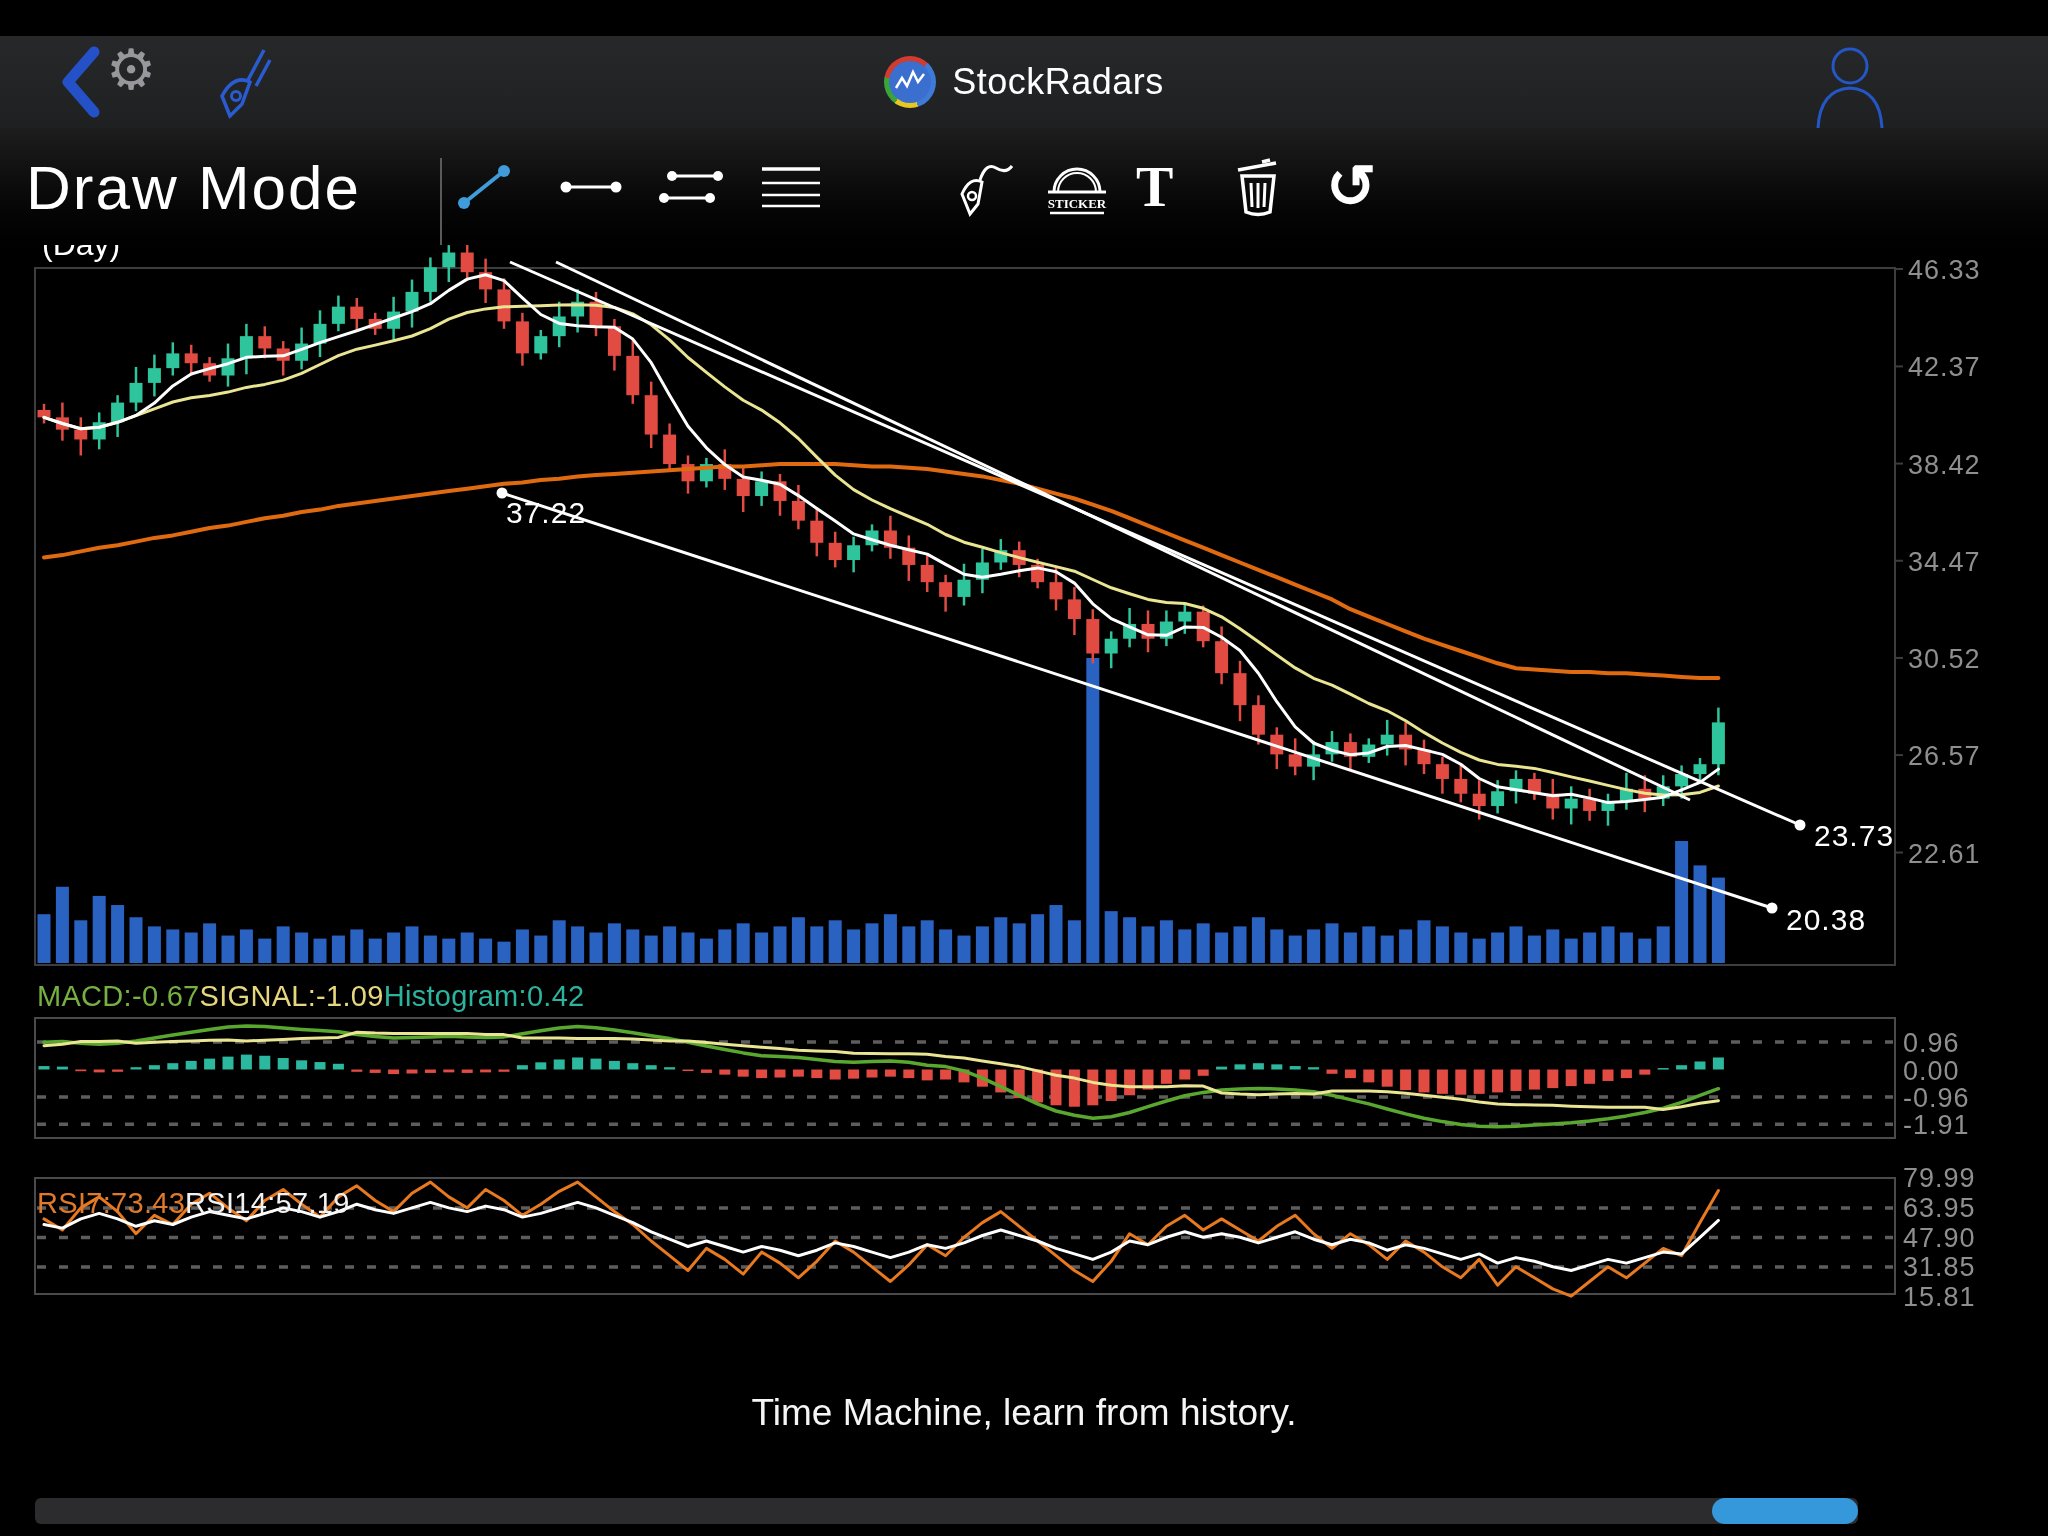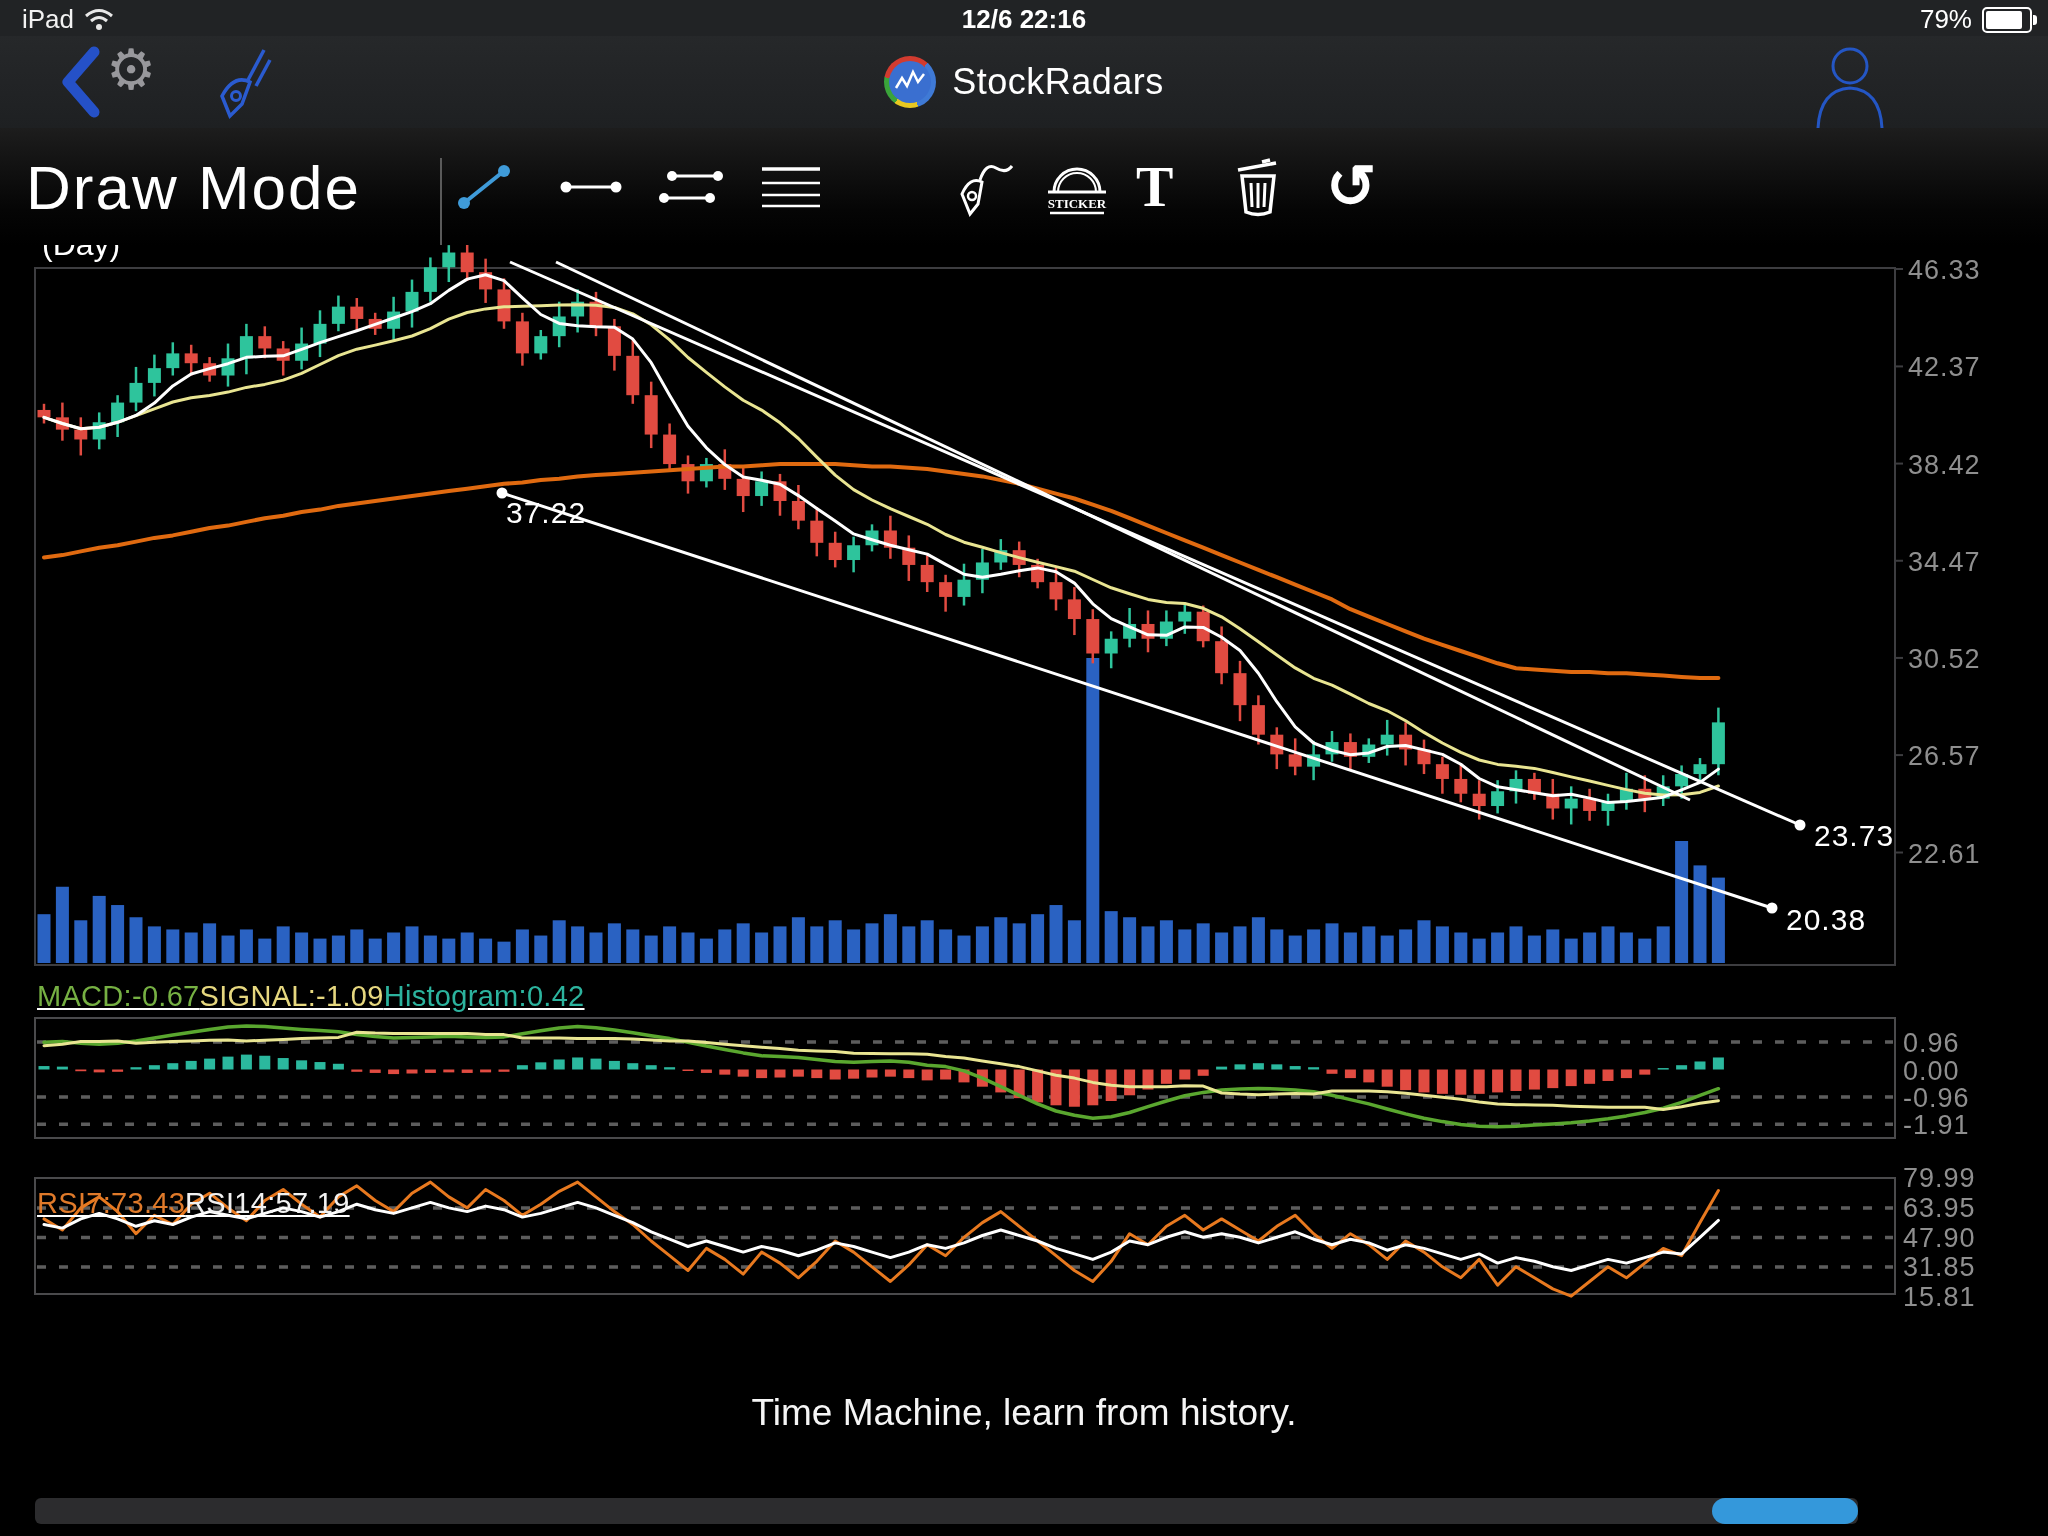--- a/index.html
+++ b/index.html
@@ -29,51 +29,33 @@
   .drawbar{position:absolute;left:0;top:128px;width:2048px;height:117px;z-index:4;
            background:linear-gradient(#1d1d1d,#050505 70%,#000);}
   .drawmode-title{position:absolute;left:26px;top:24px;font-size:62px;font-weight:300;letter-spacing:2px;color:#fff;}
   .dm-divider{position:absolute;left:440px;top:30px;width:2px;height:87px;background:#5a5a5a;}
   .tool{position:absolute;top:0;height:117px;display:flex;align-items:center;cursor:pointer;}
   .ttool-label{font-family:"Liberation Serif",serif;font-weight:700;font-size:56px;color:#fff;}
   .undo-glyph{font-size:60px;font-weight:700;color:#fff;line-height:1;}
   
   #chart-layer{position:absolute;left:0;top:0;width:1899px;height:1536px;z-index:1;}
   .interval-label{position:absolute;left:42px;top:226px;font-size:32px;font-weight:300;color:#fff;z-index:2;}
-  .legend-row{position:absolute;left:37px;display:flex;font-size:29px;font-weight:400;letter-spacing:0.3px;z-index:2;text-decoration:underline;}
+  .legend-row{position:absolute;left:37px;display:flex;font-size:29px;font-weight:400;letter-spacing:0.3px;z-index:2;}
   #macd-legend{top:980px;}
   #rsi-legend{top:1144px;margin-top:43px;}
   
   .tagline{position:absolute;left:0;top:1392px;width:100%;text-align:center;font-size:37px;font-weight:300;color:#f5f5f5;}
   .scroll-track{position:absolute;left:35px;top:1498px;width:1823px;height:26px;background:#2c2c2e;border-radius:6px;}
   .scroll-thumb{position:absolute;left:1677px;top:0;width:146px;height:26px;background:#3498db;border-radius:13px;cursor:pointer;}
 </style>
 </head>
 <body>
 
 <div class="page">
 
-  <div class="statusbar">
-    <div class="sb-left">
-      <span>iPad</span>
-      <svg width="30" height="24" viewBox="0 0 30 24">
-        <path d="M2 8 Q15 -3 28 8" stroke="#e8e8e8" stroke-width="3" fill="none"></path>
-        <path d="M7 13 Q15 6 23 13" stroke="#e8e8e8" stroke-width="3" fill="none"></path>
-        <circle cx="15" cy="19" r="3" fill="#e8e8e8"></circle>
-      </svg>
-    </div>
-    <div class="sb-time">12/6 22:16</div>
-    <div class="sb-right">
-      <span>79%</span>
-      <span class="battery">
-          <span class="fill"></span>
-          <span class="tip"></span>
-        </span>
-    </div>
-  </div>
 
   <div class="navbar">
     <svg class="nav-icon" style="left:58px;top:10px;" width="48" height="72" viewBox="0 0 48 72">
       <polyline points="36,6 10,36 36,66" fill="none" stroke="#2551c8" stroke-width="11" stroke-linecap="round" stroke-linejoin="round"></polyline>
     </svg>
     <div class="nav-icon gear-glyph" style="left:106px;top:6px;">⚙</div>
     <svg class="nav-icon" style="left:212px;top:10px;" width="64" height="76" viewBox="0 0 64 76">
       <path d="M18 70 L10 50 Q22 28 38 36 L30 58 Z" fill="none" stroke="#2a5bd0" stroke-width="3.5"></path>
       <circle cx="24" cy="50" r="4.5" fill="none" stroke="#2a5bd0" stroke-width="3"></circle>
       <line x1="36" y1="34" x2="52" y2="4" stroke="#2a5bd0" stroke-width="3.5"></line>

